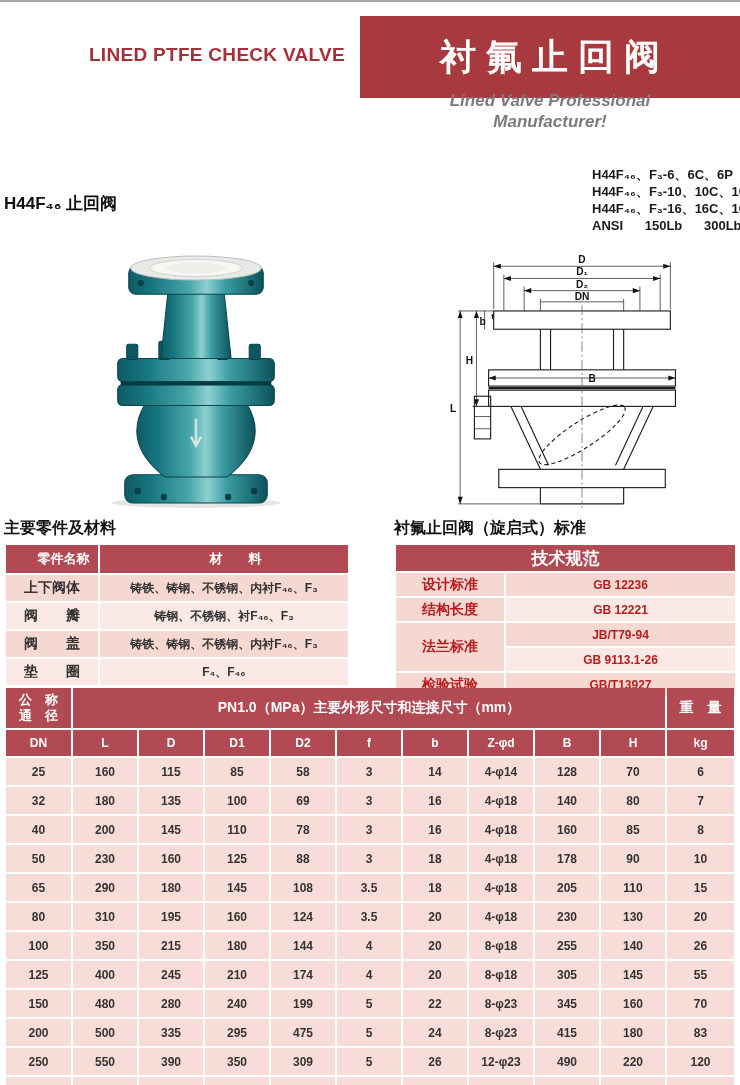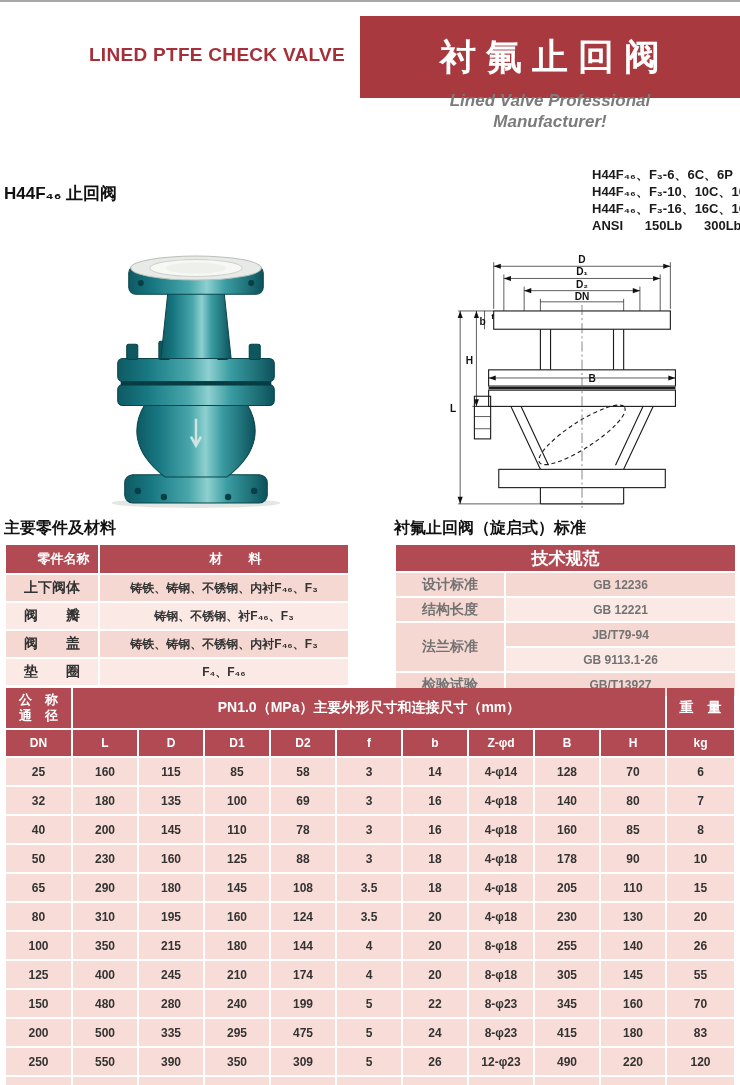--- a/index.html
+++ b/index.html
@@ -10,21 +10,21 @@
   
   .banner{position:absolute;left:360px;top:16px;width:380px;height:82px;background:#a8393e;
           display:flex;align-items:center;justify-content:center;}
   .banner h1{margin:0;color:#fff;font-size:36px;font-weight:bold;letter-spacing:10px;padding-left:10px;}
   .title-en{position:absolute;left:0;top:44px;width:345px;text-align:right;
             color:#a5303a;font-size:19px;font-weight:800;letter-spacing:.3px;}
   .tagline{position:absolute;left:360px;top:90px;width:380px;text-align:center;
            color:#7b7b7b;font-size:17px;font-weight:600;font-style:italic;line-height:21px;}
 
   
-  .model-name{position:absolute;left:4px;top:182px;font-size:17px;font-weight:800;color:#111;}
+  .model-name{position:absolute;left:4px;top:192px;font-size:17px;font-weight:800;color:#111;}
   .model-variants{position:absolute;left:592px;top:166px;font-size:13px;font-weight:700;
                   color:#1a1a1a;line-height:17px;}
   .model-line{white-space:pre;}
 
   
   .photo-wrap{position:absolute;left:70px;top:252px;width:252px;height:256px;}
   .draw-wrap{position:absolute;left:436px;top:248px;width:288px;height:264px;}
   svg text{font-family:"Liberation Sans","DejaVu Sans",sans-serif;}
 
   
@@ -38,21 +38,21 @@
   .parts-table{position:absolute;left:4px;top:543px;width:346px;}
   .parts-table th{background:#b24a53;color:#fff;font-size:13px;font-weight:700;height:26px;padding-left:24px;}
   .parts-table td{height:24px;font-weight:700;color:#333;}
   .parts-table .p-label{font-size:14px;}
   .parts-table .p-value{font-size:12px;}
   .parts-table tbody tr:nth-child(odd) td{background:#f6d8d3;}
   .parts-table tbody tr:nth-child(even) td{background:#fbe9e5;}
 
   .standards-table{position:absolute;left:394px;top:543px;width:343px;}
   .standards-table th{background:#b24a53;color:#fff;font-size:17px;font-weight:700;height:24px;}
-  .standards-table td{height:21px;font-weight:700;color:#737373;}
+  .standards-table td{height:21px;font-weight:700;color:#b91c1c;}
   .standards-table .s-label{font-size:14px;background:#f6d8d3;}
   .standards-table .s-value{font-size:12px;}
   .standards-table tbody tr:nth-child(odd) .s-value{background:#f6d8d3;}
   .standards-table tbody tr:nth-child(even) .s-value{background:#fbe9e5;}
 
   
   .dims{position:absolute;left:4px;top:686px;width:732px;}
   .dims th{background:#b24a53;color:#fff;font-weight:700;}
   .dims tr.r1 th{height:38px;font-size:14px;}
   .dims tr.r1 th.corner{font-size:13px;line-height:16px;}

